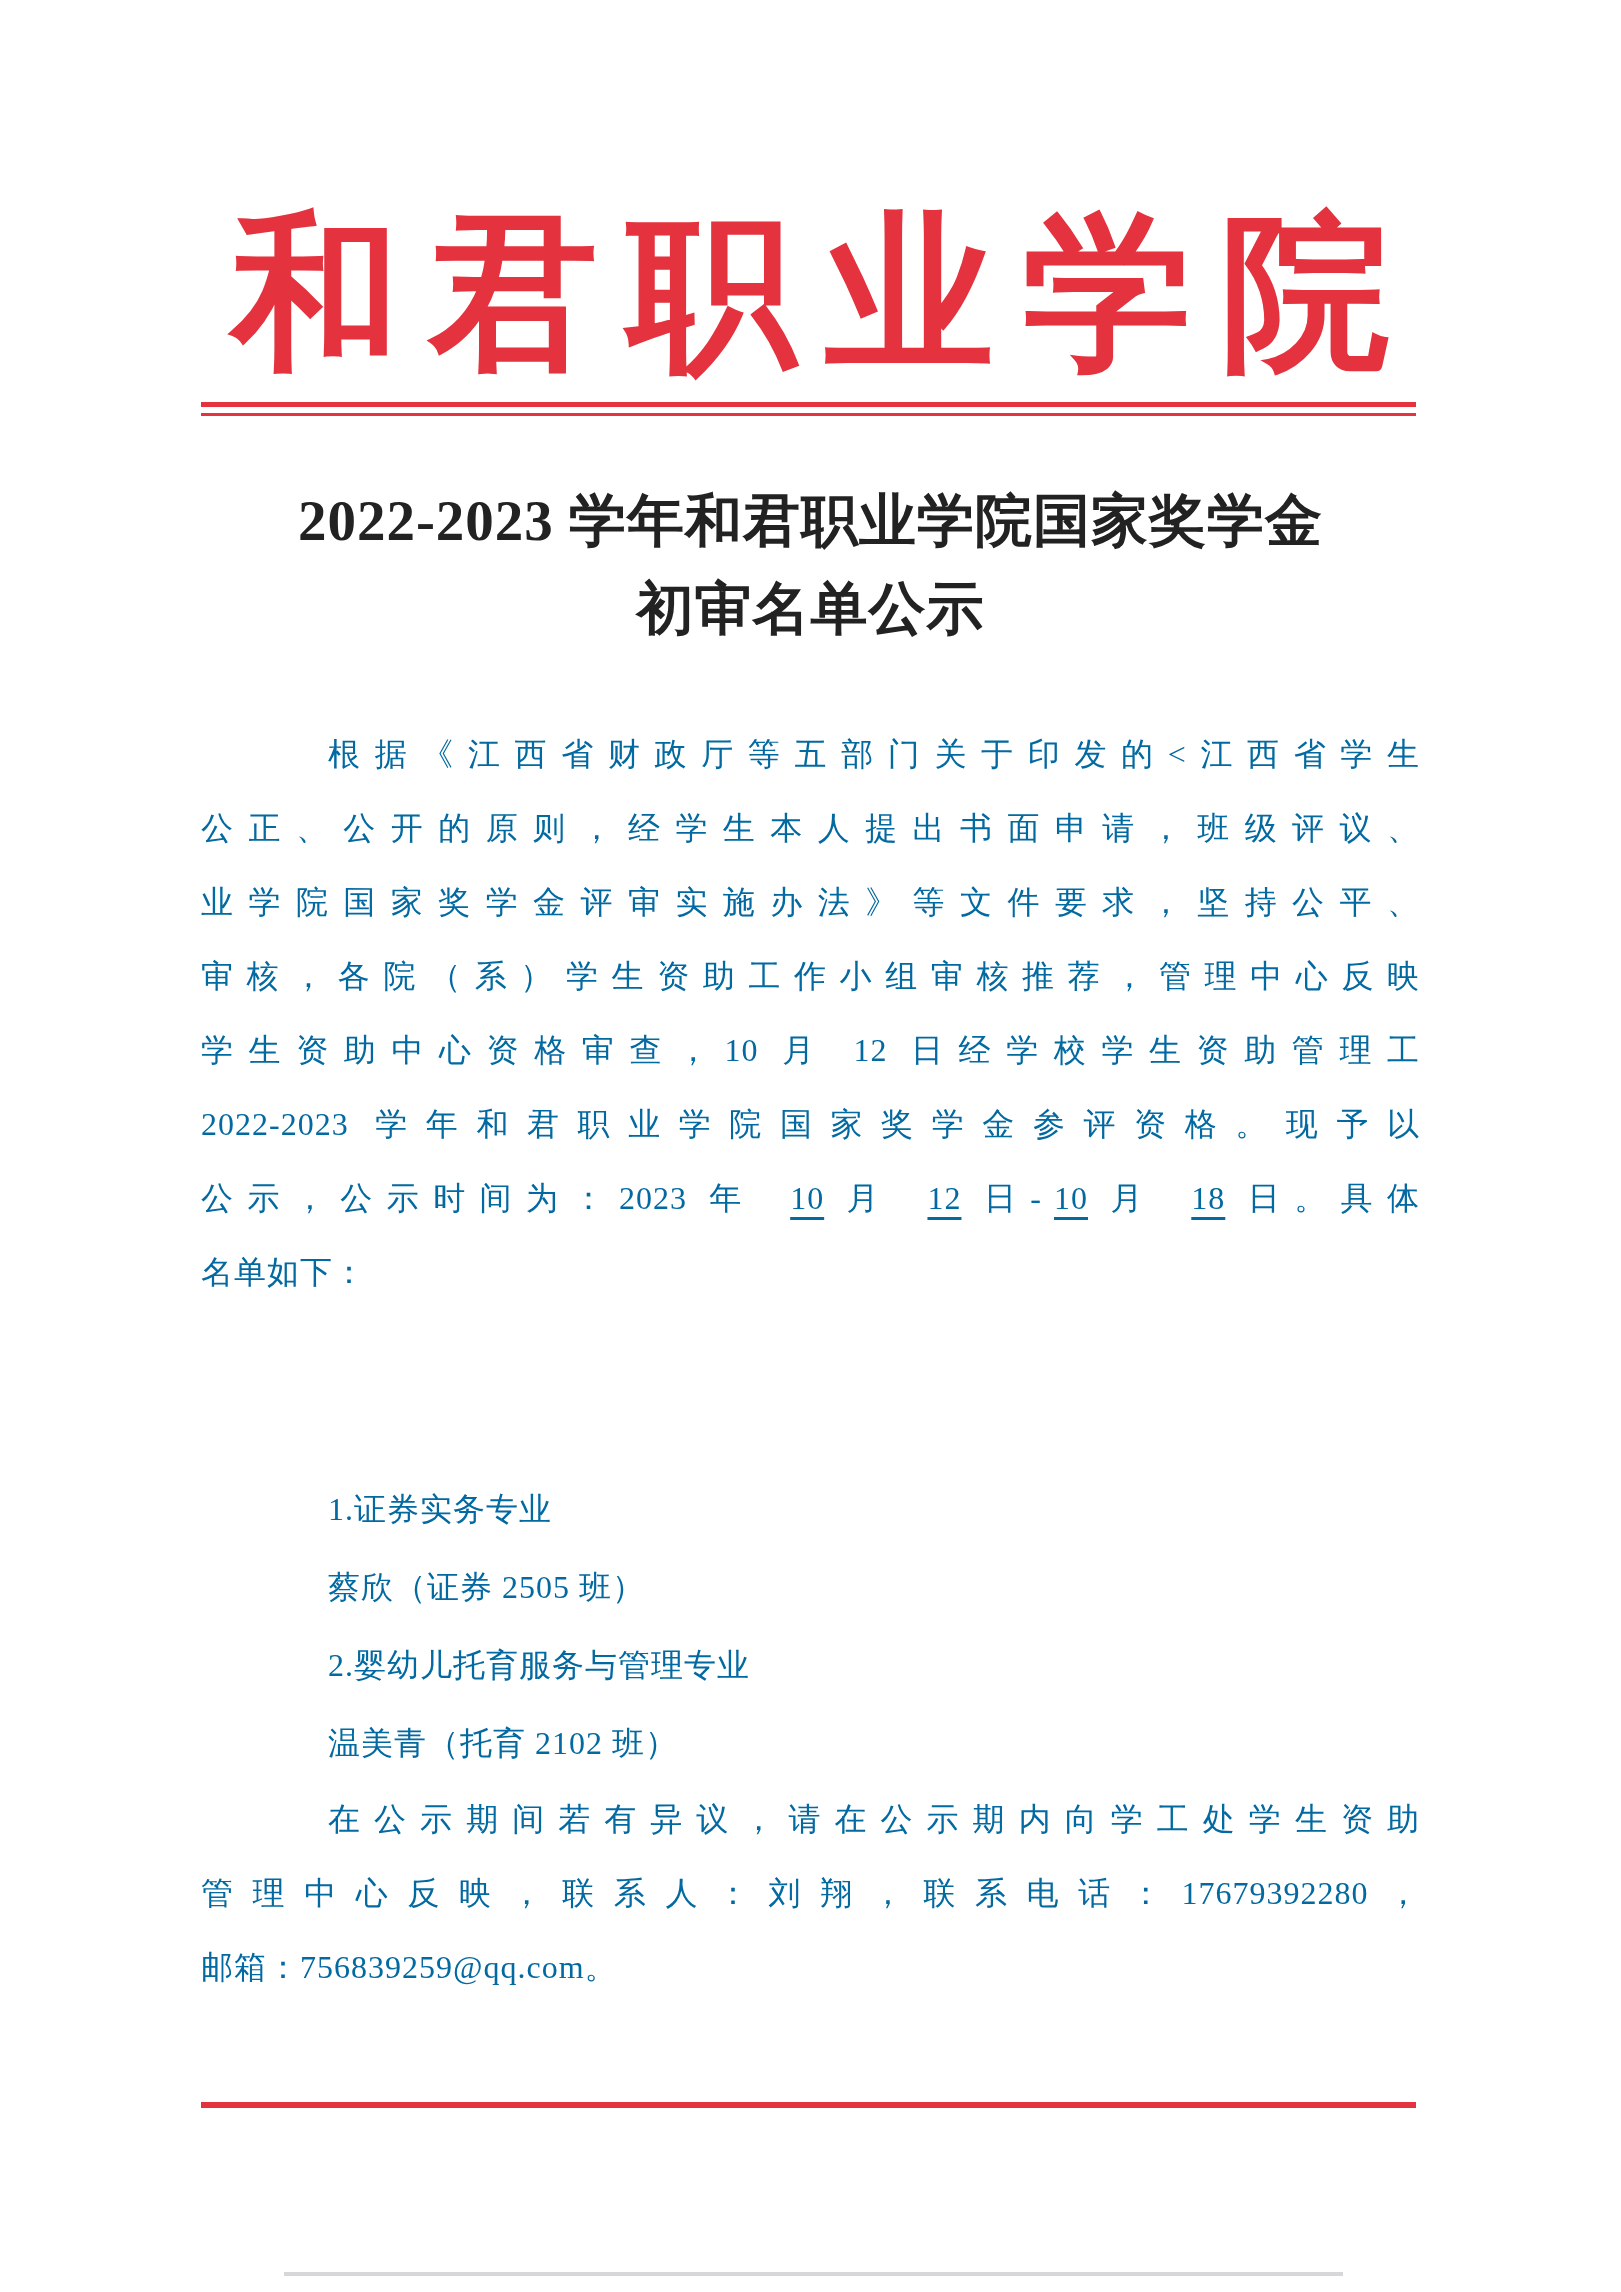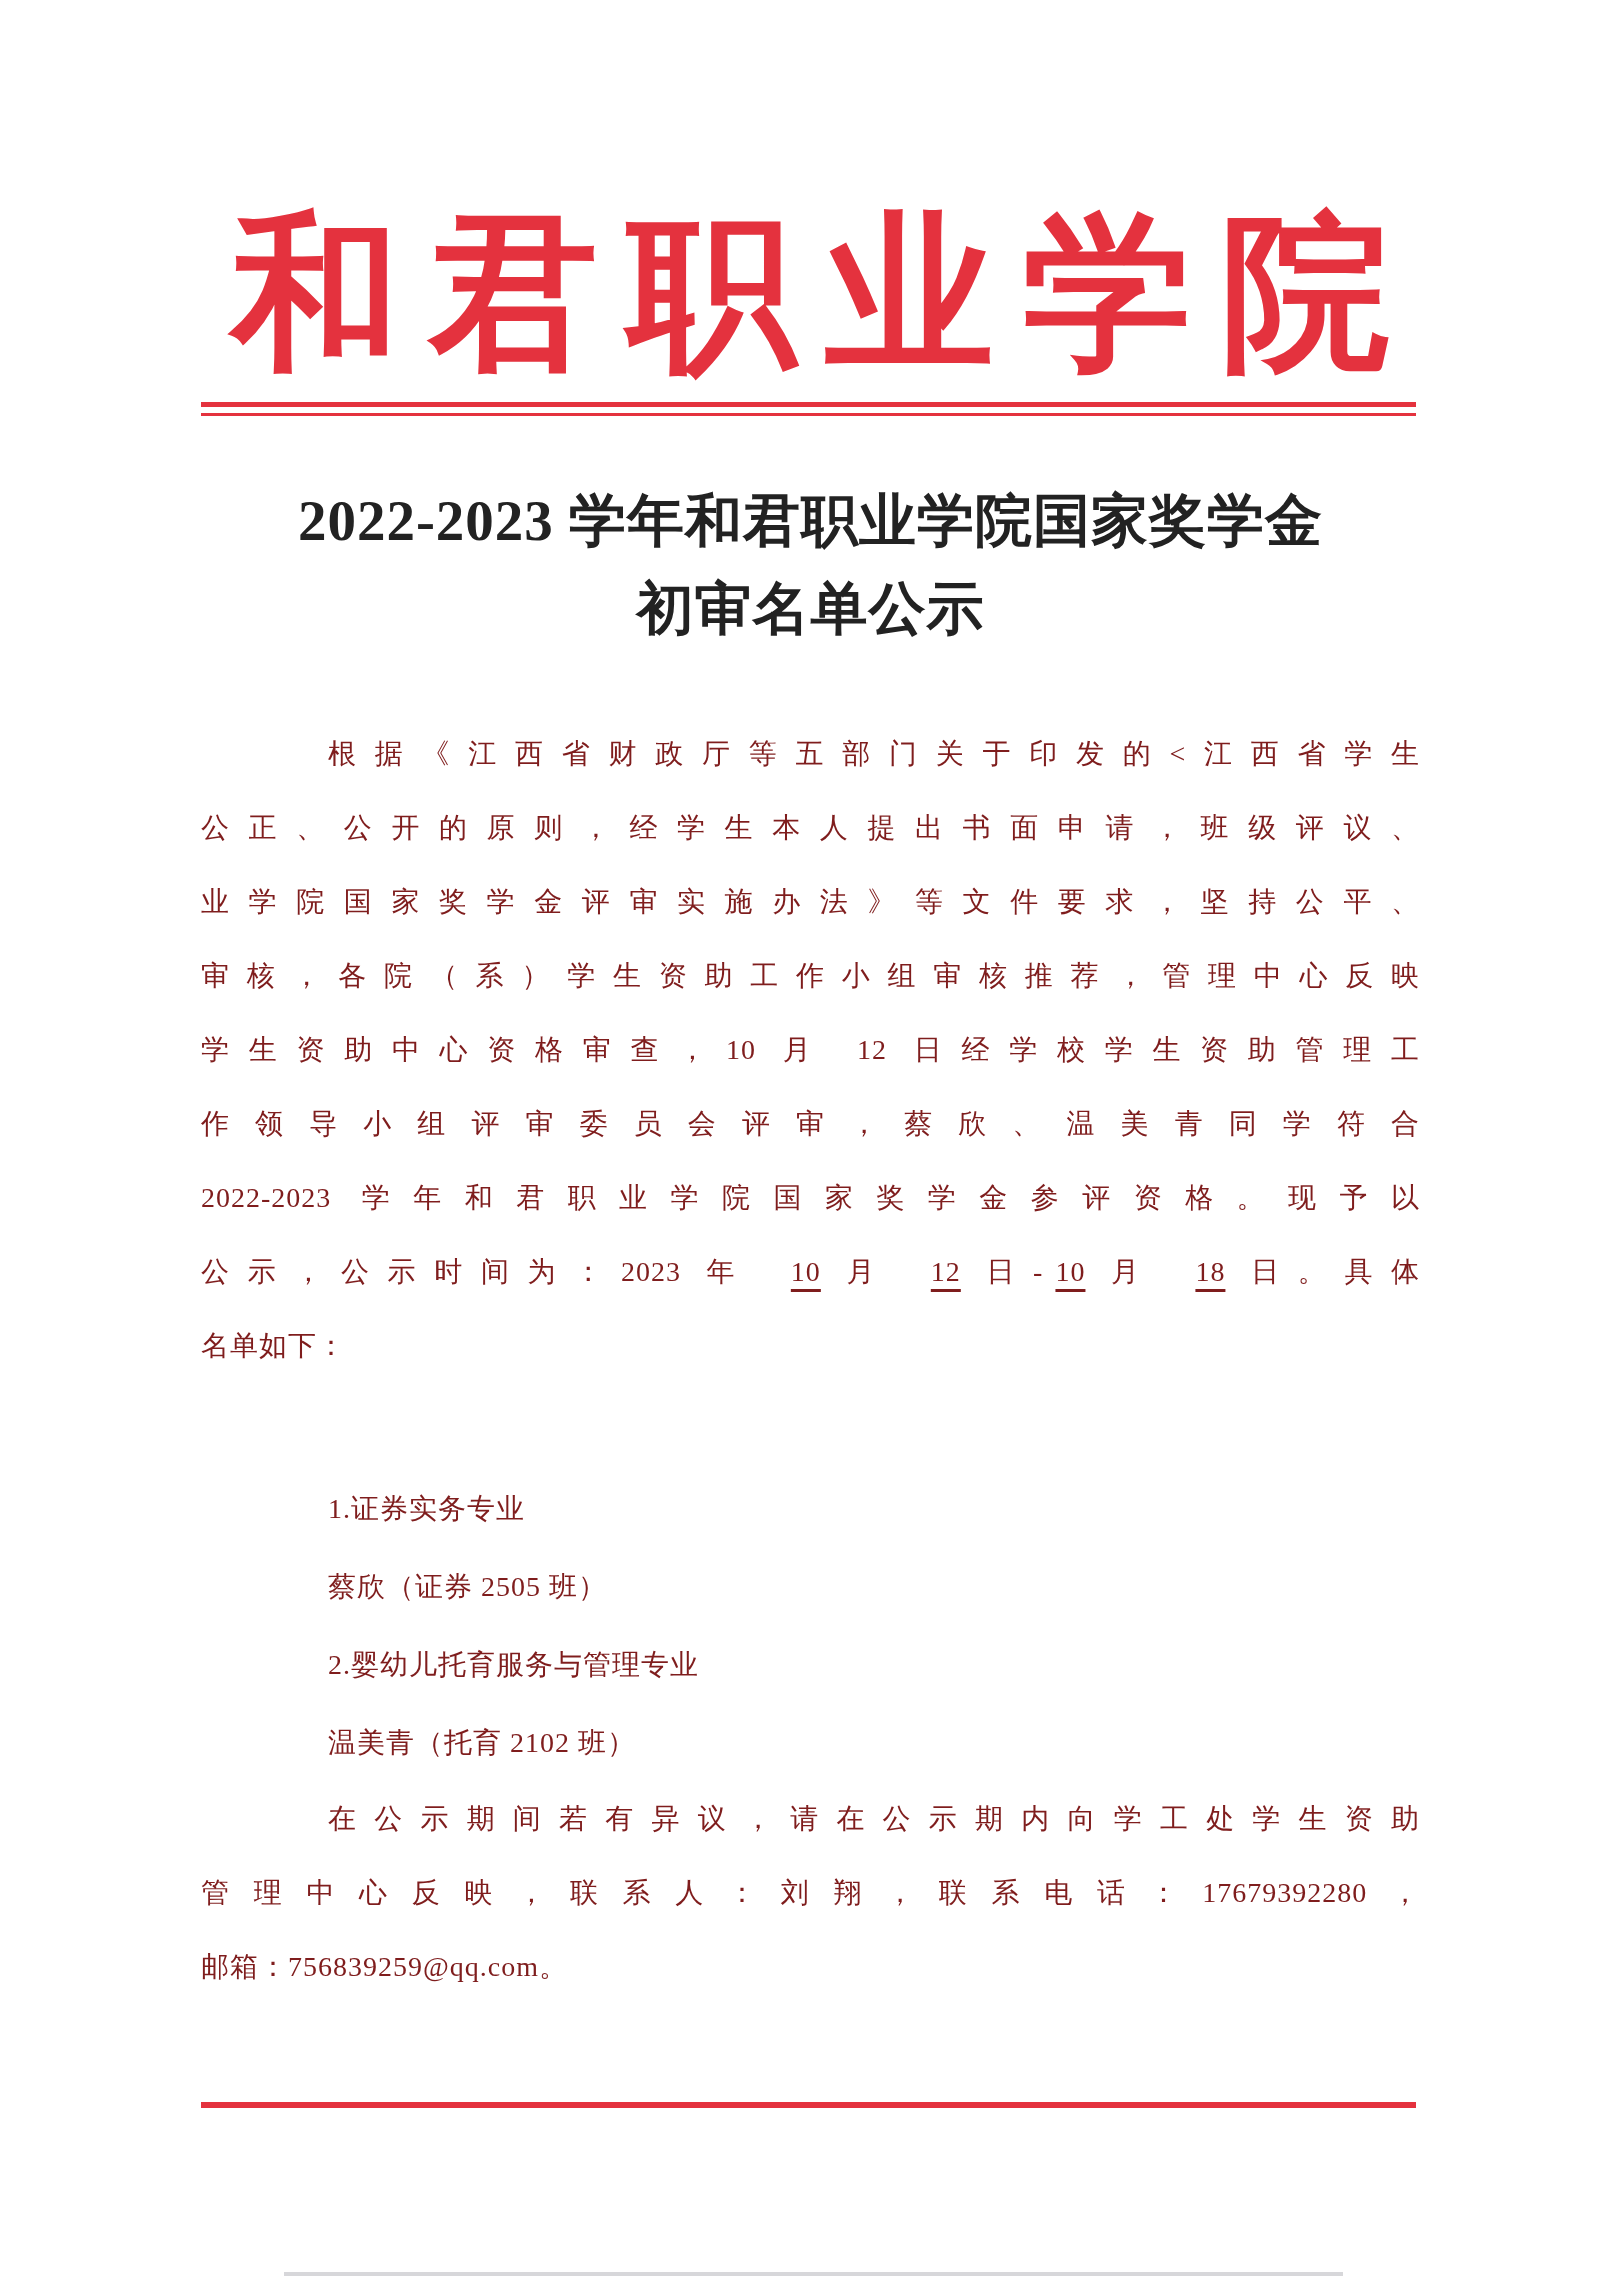--- a/index.html
+++ b/index.html
@@ -60,22 +60,22 @@
     color: #222222;
     letter-spacing: 1px;
   }
   .doc-title.l1 { top: 482px; }
   .doc-title.l2 { top: 570px; }
   
   .body-block {
     position: absolute;
     left: 201px;
     width: 1219px;
-    font-size: 28px;
-    color: #7f1d1d;
+    font-size: 32px;
+    color: #0369a1;
     letter-spacing: 1px;
   }
   .p1 { top: 717px;  line-height: 74px; }
   .list-block { top: 1470px; line-height: 78px; padding-left: 127px; width: 1092px; }
   .p2 { top: 1782px; line-height: 74px; }
   .line {
     text-align: justify;
     text-align-last: justify;
     white-space: nowrap;
   }
@@ -121,21 +121,20 @@
 
   <div class="doc-title l1">2022-2023 学年和君职业学院国家奖学金</div>
   <div class="doc-title l2">初审名单公示</div>
 
   <div class="body-block p1">
     <div class="line indent">根据《江西省财政厅等五部门关于印发的&lt;江西省学生</div>
     <div class="line">公正、公开的原则，经学生本人提出书面申请，班级评议、</div>
     <div class="line">业学院国家奖学金评审实施办法》等文件要求，坚持公平、</div>
     <div class="line">审核，各院（系）学生资助工作小组审核推荐，管理中心反映</div>
     <div class="line">学生资助中心资格审查，10 月 12 日经学校学生资助管理工</div>
-    <div class="line">作领导小组评审委员会评审，蔡欣、温美青同学符合</div>
     <div class="line">2022-2023 学年和君职业学院国家奖学金参评资格。现予以</div>
     <div class="line">
       <span>公示，公示时间为：2023 年 </span><span class="u">10</span><span> 月 </span><span class="u">12</span><span> 日-</span><span class="u">10</span><span> 月 </span><span class="u">18</span><span> 日。具体</span>
     </div>
     <div class="line plain">名单如下：</div>
   </div>
 
   <div class="body-block list-block">
     <div class="line plain">1.证券实务专业</div>
     <div class="line plain">蔡欣（证券 2505 班）</div>

